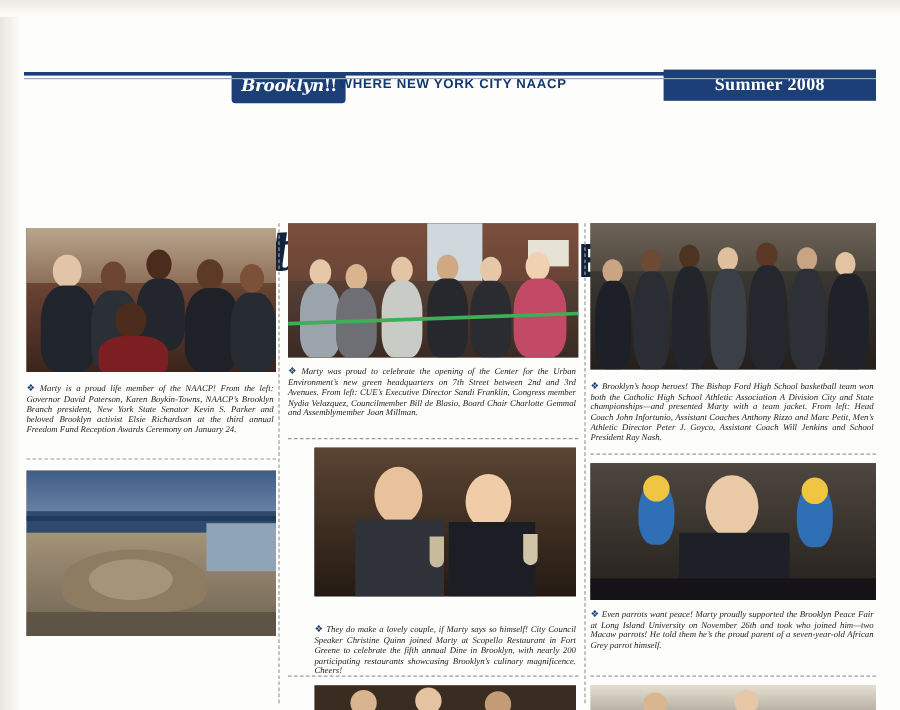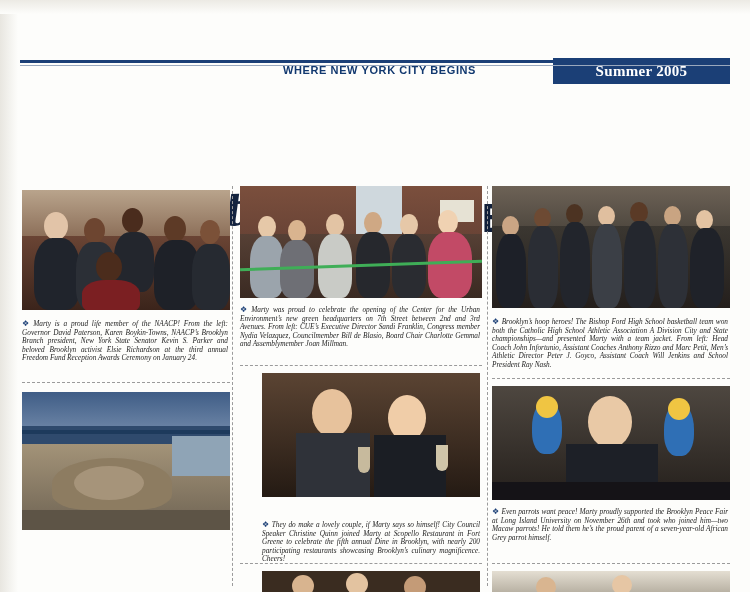--- a/index.html
+++ b/index.html
@@ -192,23 +192,26 @@
   .band { position: absolute; left: 0; right: 0; }
   .fig  { position: absolute; border-radius: 40% 40% 30% 30%; }
   .head { position: absolute; border-radius: 50%; }
 </style>
 </head>
 <body>
 
 <div class="page">
 
   <div class="masthead">
-    <div class="tagline">WHERE NEW YORK CITY BEGINS</div>
+    <div class="logo-box">
+      <span>Brooklyn</span><span class="excl">!!</span>
+    </div>
+    <div class="tagline">WHERE NEW YORK CITY NAACP</div>
     <div class="issue-box">
-      <span>Summer 2005</span>
+      <span>Summer 2008</span>
     </div>
   </div>
   <div class="mast-rule"></div>
   <div class="mast-rule-thin"></div>
 
   <div class="title-wrap">
     <div class="title-script">Marty’s</div>
     <div class="title-block">ON THE BLOCK</div>
   </div>
 

